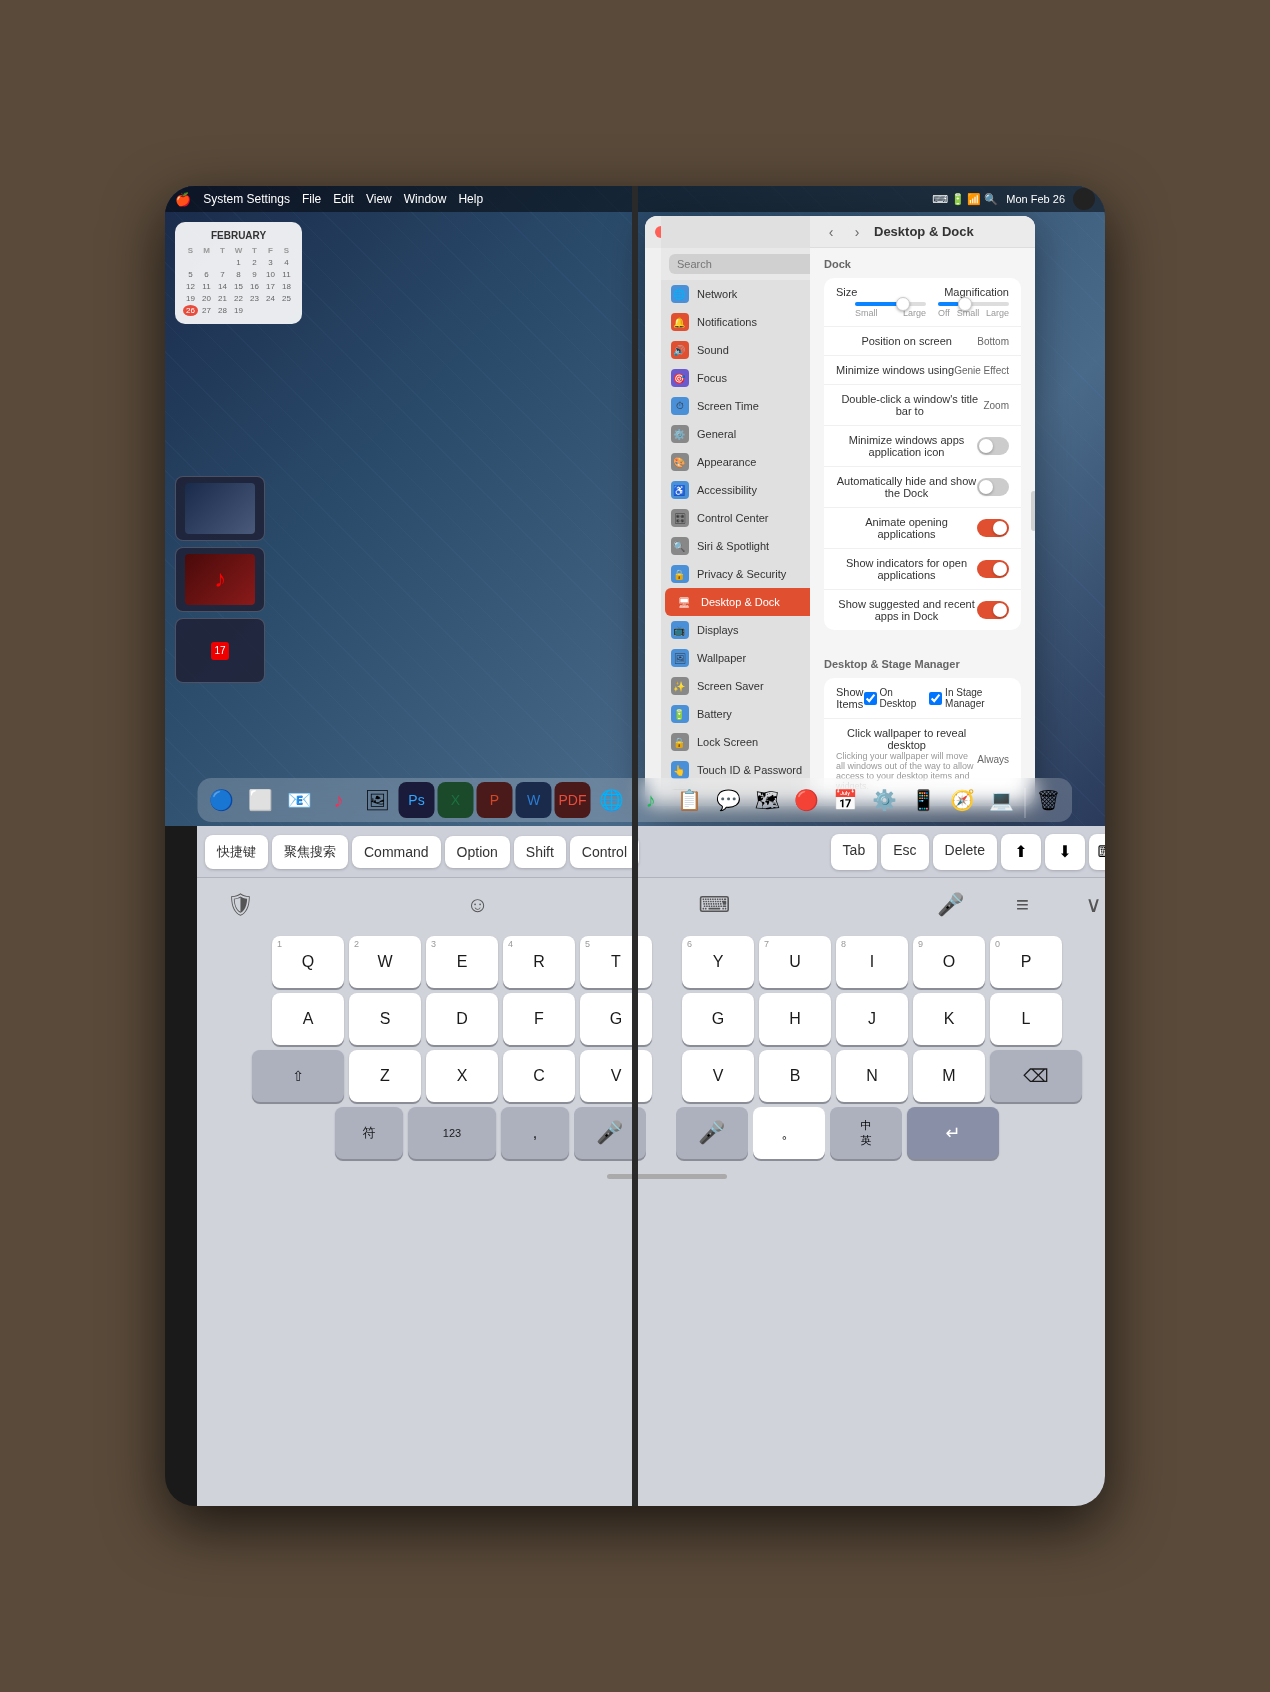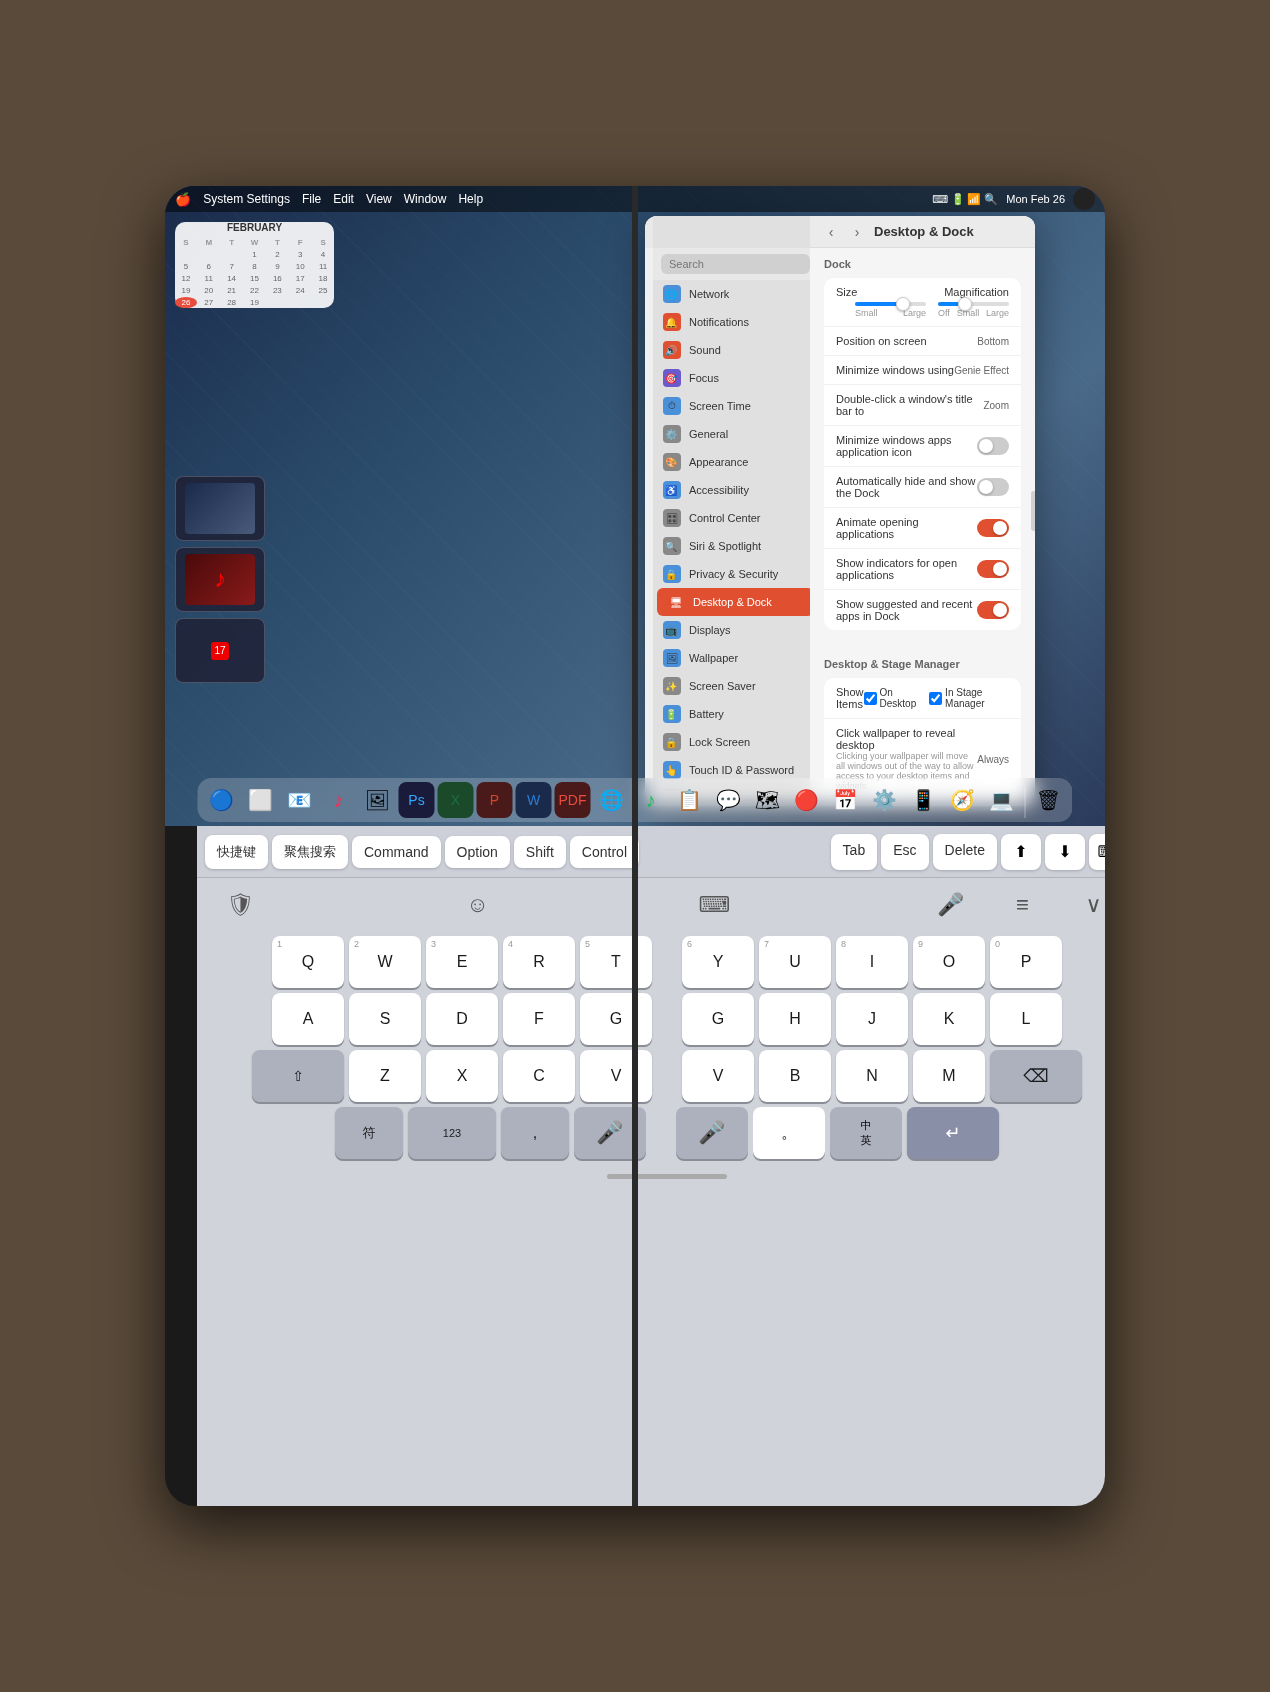--- a/index.html
+++ b/index.html
@@ -77,22 +77,22 @@
       align-items: center;
       gap: 8px;
     }
     .menubar-right span { color: #fff; font-size: 11px; }
     .calendar-widget {
       position: absolute;
       top: 36px;
       left: 10px;
       background: rgba(255,255,255,0.9);
       border-radius: 10px;
-      padding: 0;
-      width: 159px;
+      padding: 8px;
+      width: 127px;
       font-size: 9px;
     }
     .cal-header { text-align: center; font-weight: bold; font-size: 10px; margin-bottom: 4px; color: #333; }
     .cal-days { display: grid; grid-template-columns: repeat(7, 1fr); gap: 1px; text-align: center; color: #666; }
     .cal-day { padding: 1px; font-size: 8px; }
     .cal-day.today { background: #e74c3c; color: #fff; border-radius: 50%; }
     .cal-day.header { font-weight: bold; color: #999; }
     
     .app-thumbs {
       position: absolute;
@@ -127,21 +127,21 @@
       width: 390px;
       height: 590px;
       background: #f0f0f0;
       border-radius: 12px;
       box-shadow: 0 10px 40px rgba(0,0,0,0.4);
       overflow: hidden;
       z-index: 30;
     }
     .settings-sidebar {
       position: absolute;
-      left: 8px;
+      left: 16px;
       top: 0;
       width: 165px;
       height: 100%;
       background: #e0e0e0;
     }
     .settings-titlebar {
       height: 32px;
       background: #e8e8e8;
       display: flex;
       align-items: center;
@@ -246,21 +246,21 @@
     .settings-row {
       padding: 8px 12px;
       display: flex;
       align-items: center;
       justify-content: space-between;
       border-bottom: 1px solid #f0f0f0;
       font-size: 11px;
       color: #333;
     }
     .settings-row:last-child { border-bottom: none; }
-    .settings-row-label { flex: 1; }
+    .settings-row-label { flex: 1; text-align: center; }
     .settings-row-value { color: #666; font-size: 10px; }
     .toggle {
       width: 32px;
       height: 18px;
       border-radius: 9px;
       position: relative;
       cursor: pointer;
       flex-shrink: 0;
     }
     .toggle.on { background: #e05030; }

